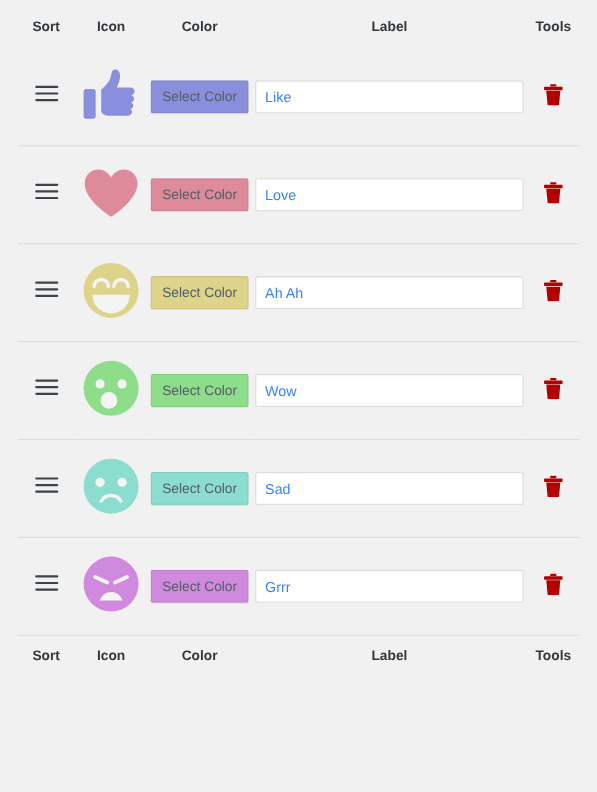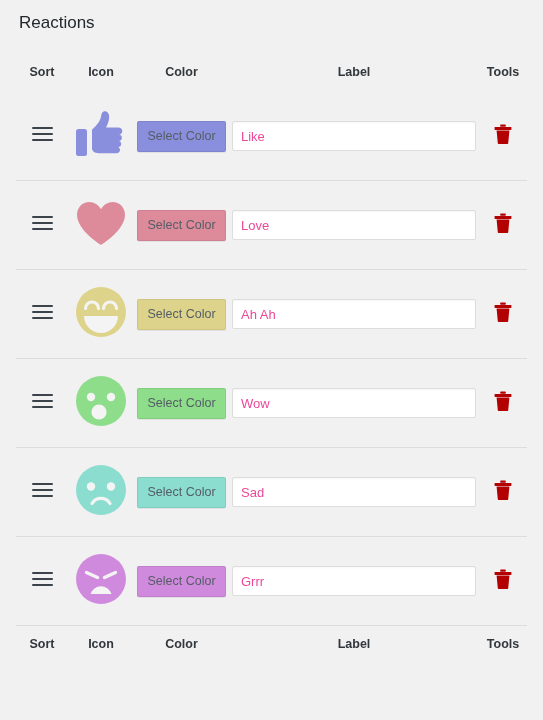--- a/index.html
+++ b/index.html
@@ -108,21 +108,21 @@
   }
 
   
   .label-input {
     box-sizing: border-box;
     width: 244px;
     height: 30px;
     padding: 3px 8px;
     font-size: 13px;
     font-family: "Liberation Sans", sans-serif;
-    color: #ec4899;
+    color: #3b82f6;
     background: #ffffff;
     border: 1px solid #dddddd;
     border-radius: 2px;
     outline: none;
     box-shadow: inset 0 1px 2px rgba(0,0,0,0.04);
   }
 
   
   .trash-btn {
     display: inline-block;
@@ -146,21 +146,20 @@
     border-radius: 3px;
     cursor: pointer;
     line-height: 1.4;
   }
 </style>
 </head>
 <body>
 
 <div class="page">
 
-  <h2 class="page-title">Reactions</h2>
 
   <table class="reactions-table">
     <colgroup>
       <col class="col-sort">
       <col class="col-icon">
       <col class="col-color">
       <col class="col-label">
       <col class="col-tools">
     </colgroup>
     <thead>

